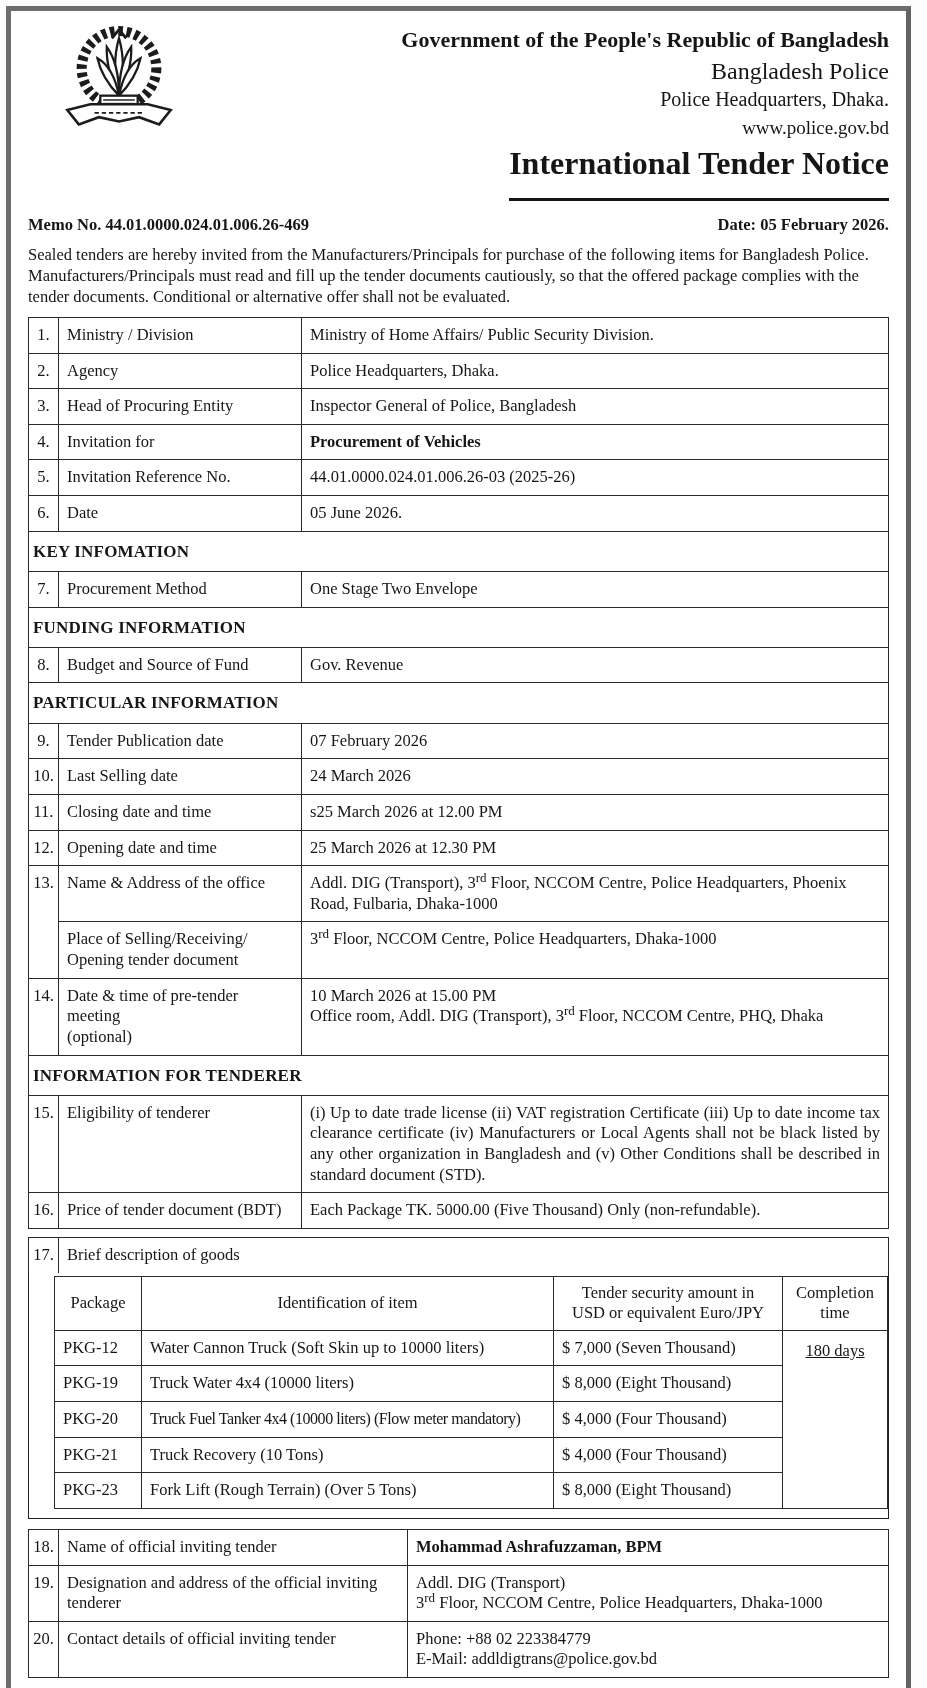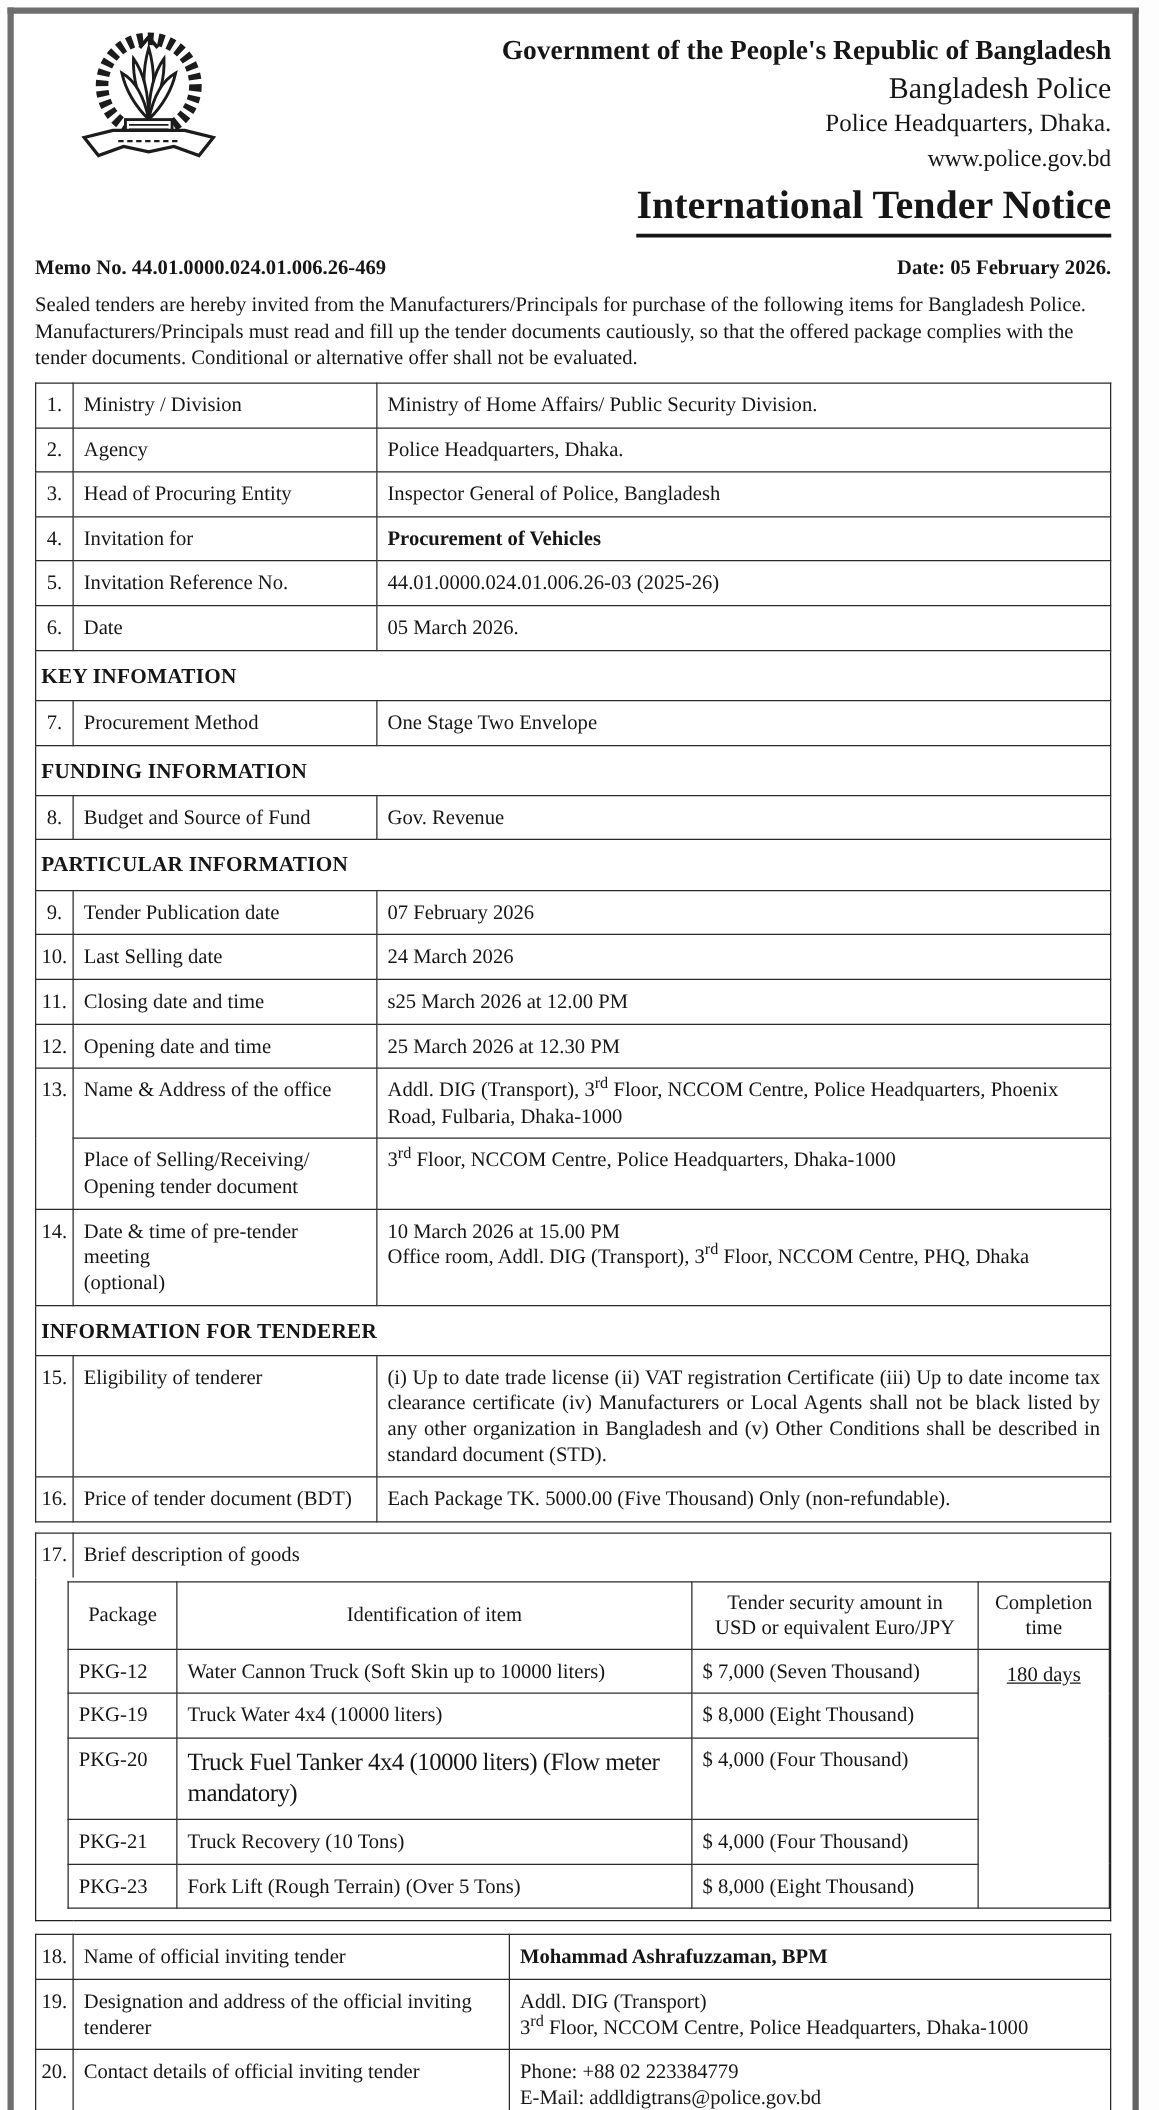--- a/index.html
+++ b/index.html
@@ -11,21 +11,21 @@
     padding:8px 17px 24px 17px;
   }
   
   .hdr{position:relative;text-align:right;}
   .logo{position:absolute;left:16px;top:2px;width:150px;height:112px;}
   .h-gov{font-size:22px;font-weight:bold;padding-top:8px;}
   .h-org{font-size:24px;font-weight:normal;margin-top:5px;}
   .h-adr{font-size:20px;margin-top:3px;}
   .h-web{font-size:19px;margin-top:6px;}
   .h-title{display:inline-block;font-size:32px;font-weight:bold;margin-top:8px;
-    border-bottom:3px solid #151515;padding-bottom:6px;line-height:1.05;}
+    border-bottom:3px solid #151515;padding-bottom:17px;line-height:1.05;}
   .memo-row{display:flex;justify-content:space-between;font-size:16.5px;margin-top:14px;font-weight:bold;}
   .intro{font-size:16.5px;line-height:1.28;margin:9px 0 10px 0;}
   
   table{border-collapse:collapse;width:100%;font-size:16.5px;}
   td{border:1px solid #2a2a2a;padding:7px 8px;vertical-align:top;line-height:1.25;}
   td.no{width:25px;text-align:center;padding:7px 2px;}
   td.lbl{width:226px;}
   td.section{text-align:left;font-weight:bold;padding:9px 4px;font-size:17px;letter-spacing:.2px;}
   td.b{font-weight:bold;}
   td.just{text-align:justify;}
@@ -35,21 +35,21 @@
   .goods-outer{border:1.5px solid #222;margin-top:8px;}
   .goods-outer td.t17{border-bottom:none;}
   .goods-outer td.no17{border-bottom:none;border-right:1px solid #2a2a2a;width:25px;text-align:center;padding:7px 2px;}
   .g-host{border:none !important;padding:3px 0 9px 25px;}
   .goods{width:100%;}
   .goods th{border:1px solid #2a2a2a;font-weight:normal;text-align:center;padding:6px 6px;line-height:1.25;font-size:16.5px;}
   .g-pkg{width:70px;}
   .g-sec{width:212px;}
   .g-time{width:92px;text-align:center;}
   .goods td.time-cell{text-align:center;padding-top:10px;text-decoration:underline;}
-  .cnd{letter-spacing:-0.45px;font-size:20px;}
+  .cnd{letter-spacing:-0.45px;font-size:16px;}
   
   .entity{border:1.5px solid #222;margin-top:10px;}
   .entity td.e-lbl{width:332px;}
 </style>
 </head>
 <body>
 
 <div class="page">
 
   <div class="hdr">
@@ -111,21 +111,21 @@
           <td class="val b">Procurement of Vehicles</td>
         </tr>
         <tr>
           <td class="no">5.</td>
           <td class="lbl">Invitation Reference No.</td>
           <td class="val">44.01.0000.024.01.006.26-03 (2025-26)</td>
         </tr>
         <tr>
           <td class="no">6.</td>
           <td class="lbl">Date</td>
-          <td class="val">05 March 2026.</td>
+          <td class="val">05 June 2026.</td>
         </tr>
         <tr>
           <td class="section" colspan="3">KEY INFOMATION</td>
         </tr>
         <tr>
           <td class="no">7.</td>
           <td class="lbl">Procurement Method</td>
           <td class="val">One Stage Two Envelope</td>
         </tr>
         <tr>

